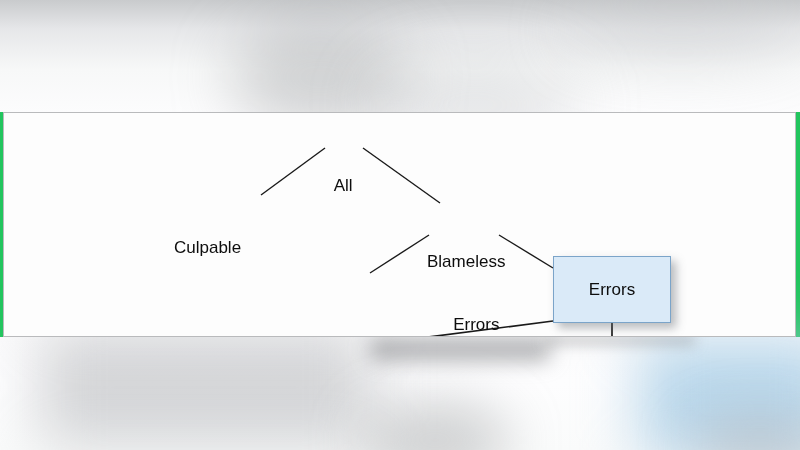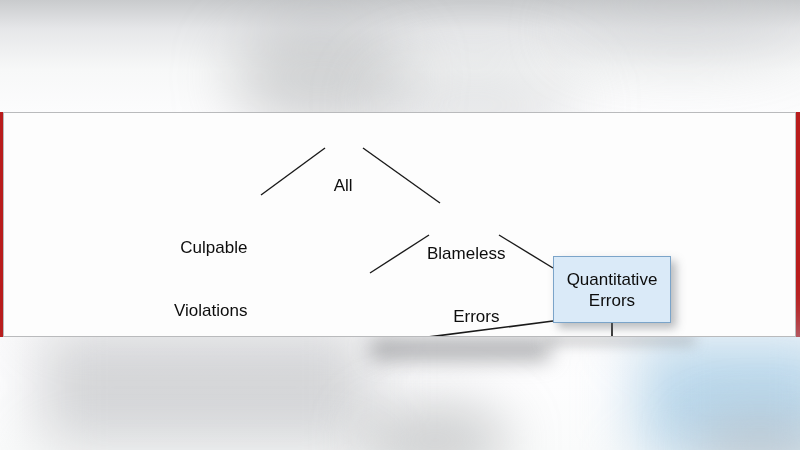--- a/index.html
+++ b/index.html
@@ -9,21 +9,21 @@
     height: 450px;
     overflow: hidden;
     background: #ffffff;
     font-family: "Liberation Sans", sans-serif;
   }
 
   #stage {
     position: relative;
     width: 800px;
     height: 450px;
-    background: #b91c1c;
+    background: #22c55e;
     overflow: hidden;
   }
 
   
   .blur-layer {
     position: absolute;
     left: 0;
     top: 0;
     width: 800px;
     height: 450px;
@@ -132,21 +132,21 @@
     color: #0d0d0d;
     font-family: "Liberation Sans", sans-serif;
     font-size: 17px;
     line-height: 21px;
     white-space: pre;
   }
   .node .ln { display: block; }
 
   .node-all          { left: 325px;  top: 20px;  text-align: center; }
   .node-culpable     { left: 170px;  top: 82px;  text-align: right; }
-  .node-blameless    { left: 423px;  top: 88px;  text-align: center; }
+  .node-blameless    { left: 423px;  top: 96px;  text-align: center; }
   .node-qualitative  { left: 231px;  top: 148px; text-align: center; }
 
   .node-blameless .ln-2 { text-align: right; padding-right: 6px; }
 
   
   .box-node {
     position: absolute;
     left: 549px;
     top: 143px;
     width: 118px;
@@ -203,30 +203,28 @@
 
       <line x1="608" y1="210" x2="608" y2="228" stroke="#1a1a1a" stroke-width="1.7"></line>
     </svg>
 
     <div class="node node-all">
       <span class="ln ln-1">All</span>
     </div>
 
     <div class="node node-culpable">
       <span class="ln ln-1">Culpable</span>
-      <span class="ln ln-2">Violations</span>
     </div>
 
     <div class="node node-blameless">
       <span class="ln ln-1">Blameless</span>
       <span class="ln ln-2">Errors</span>
     </div>
 
 
     <div class="box-node">
       <span class="inner">
-        <span class="ln">Quantitative</span>
         <span class="ln">Errors</span>
       </span>
     </div>
 
   </div>
 </div>
 
 </body></html>

